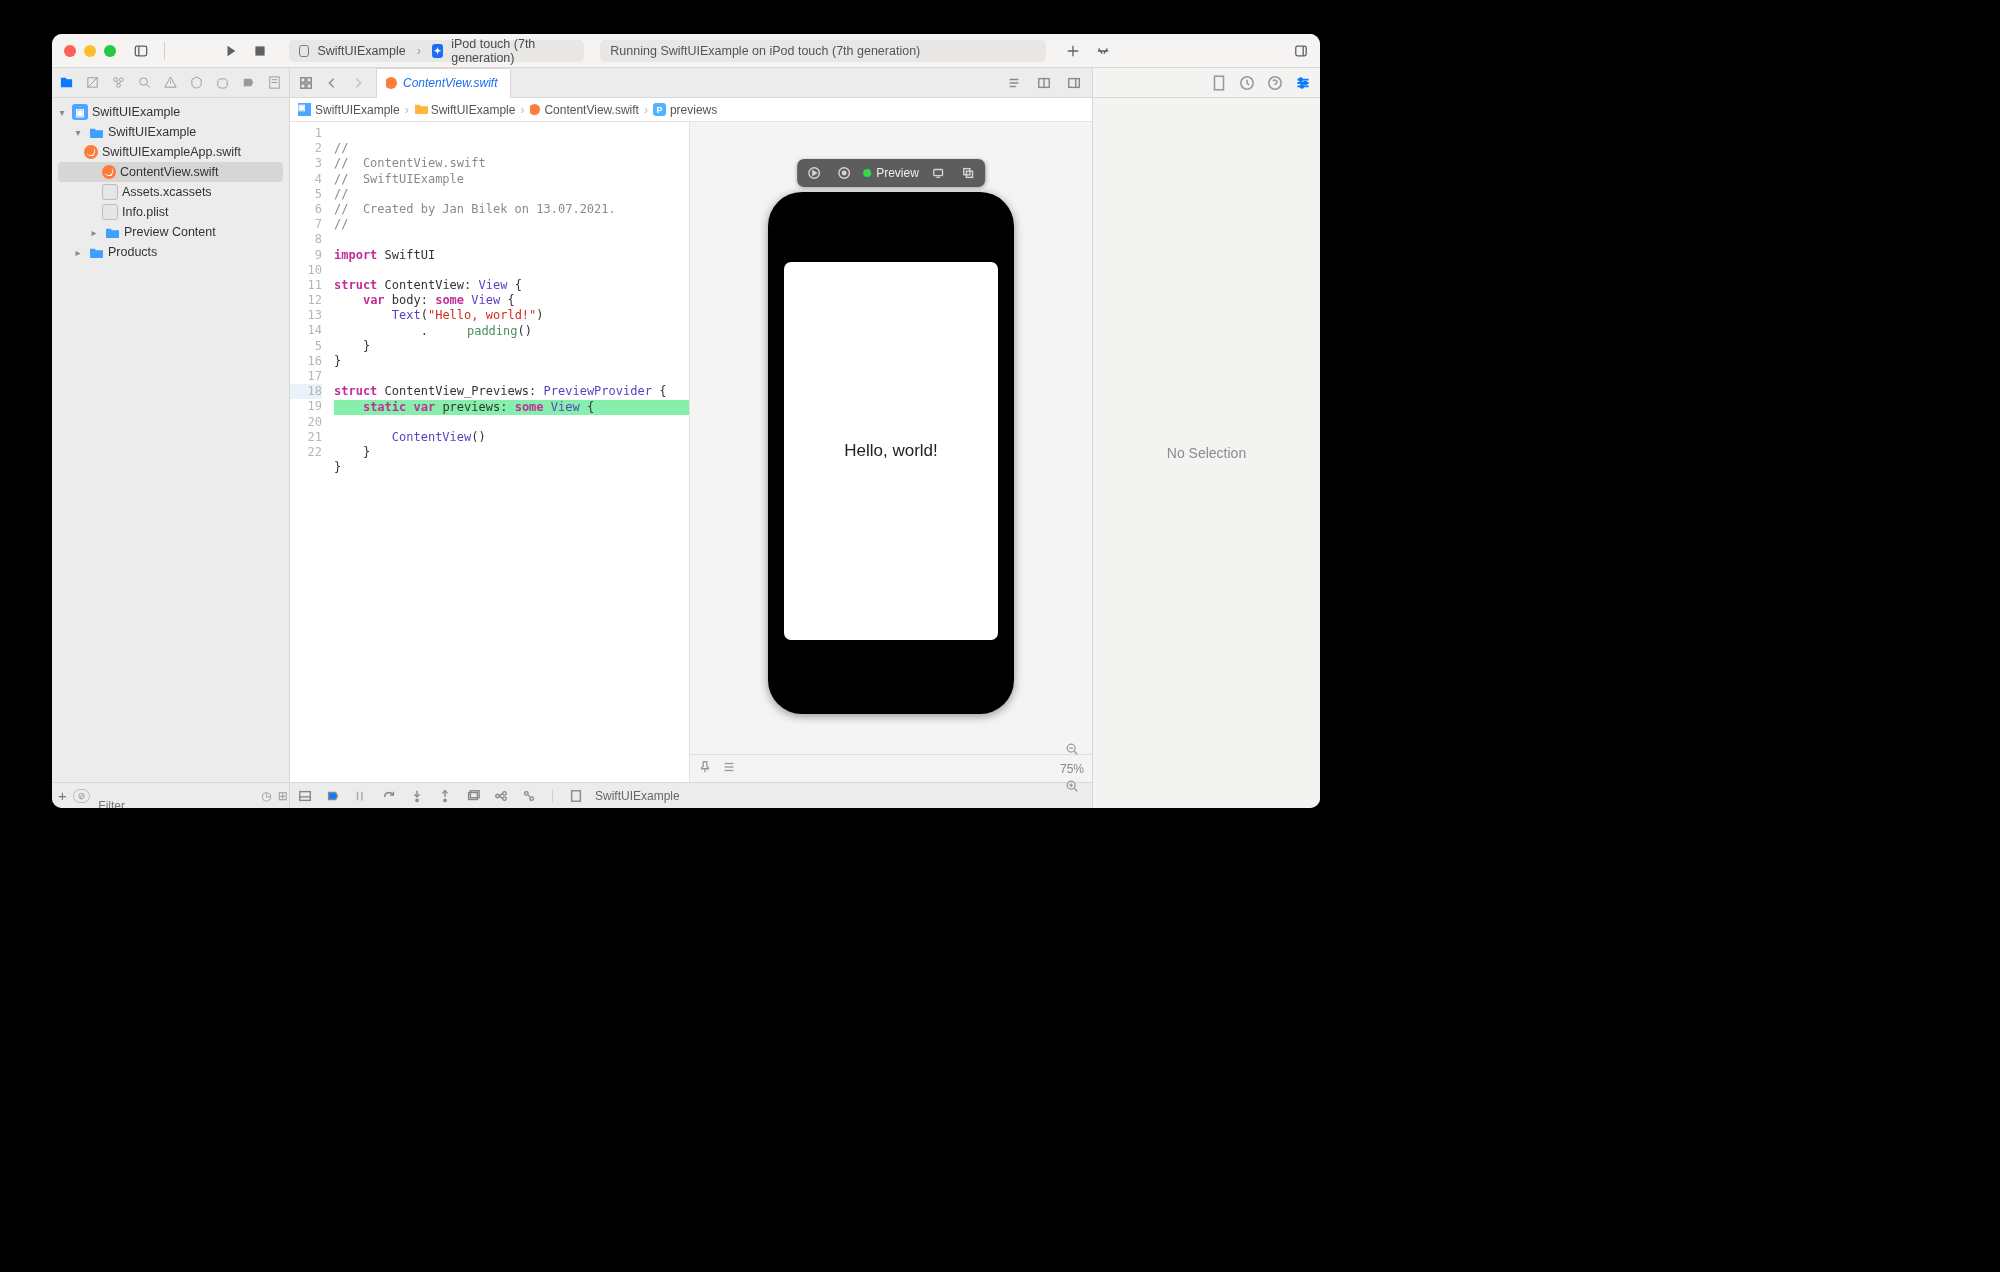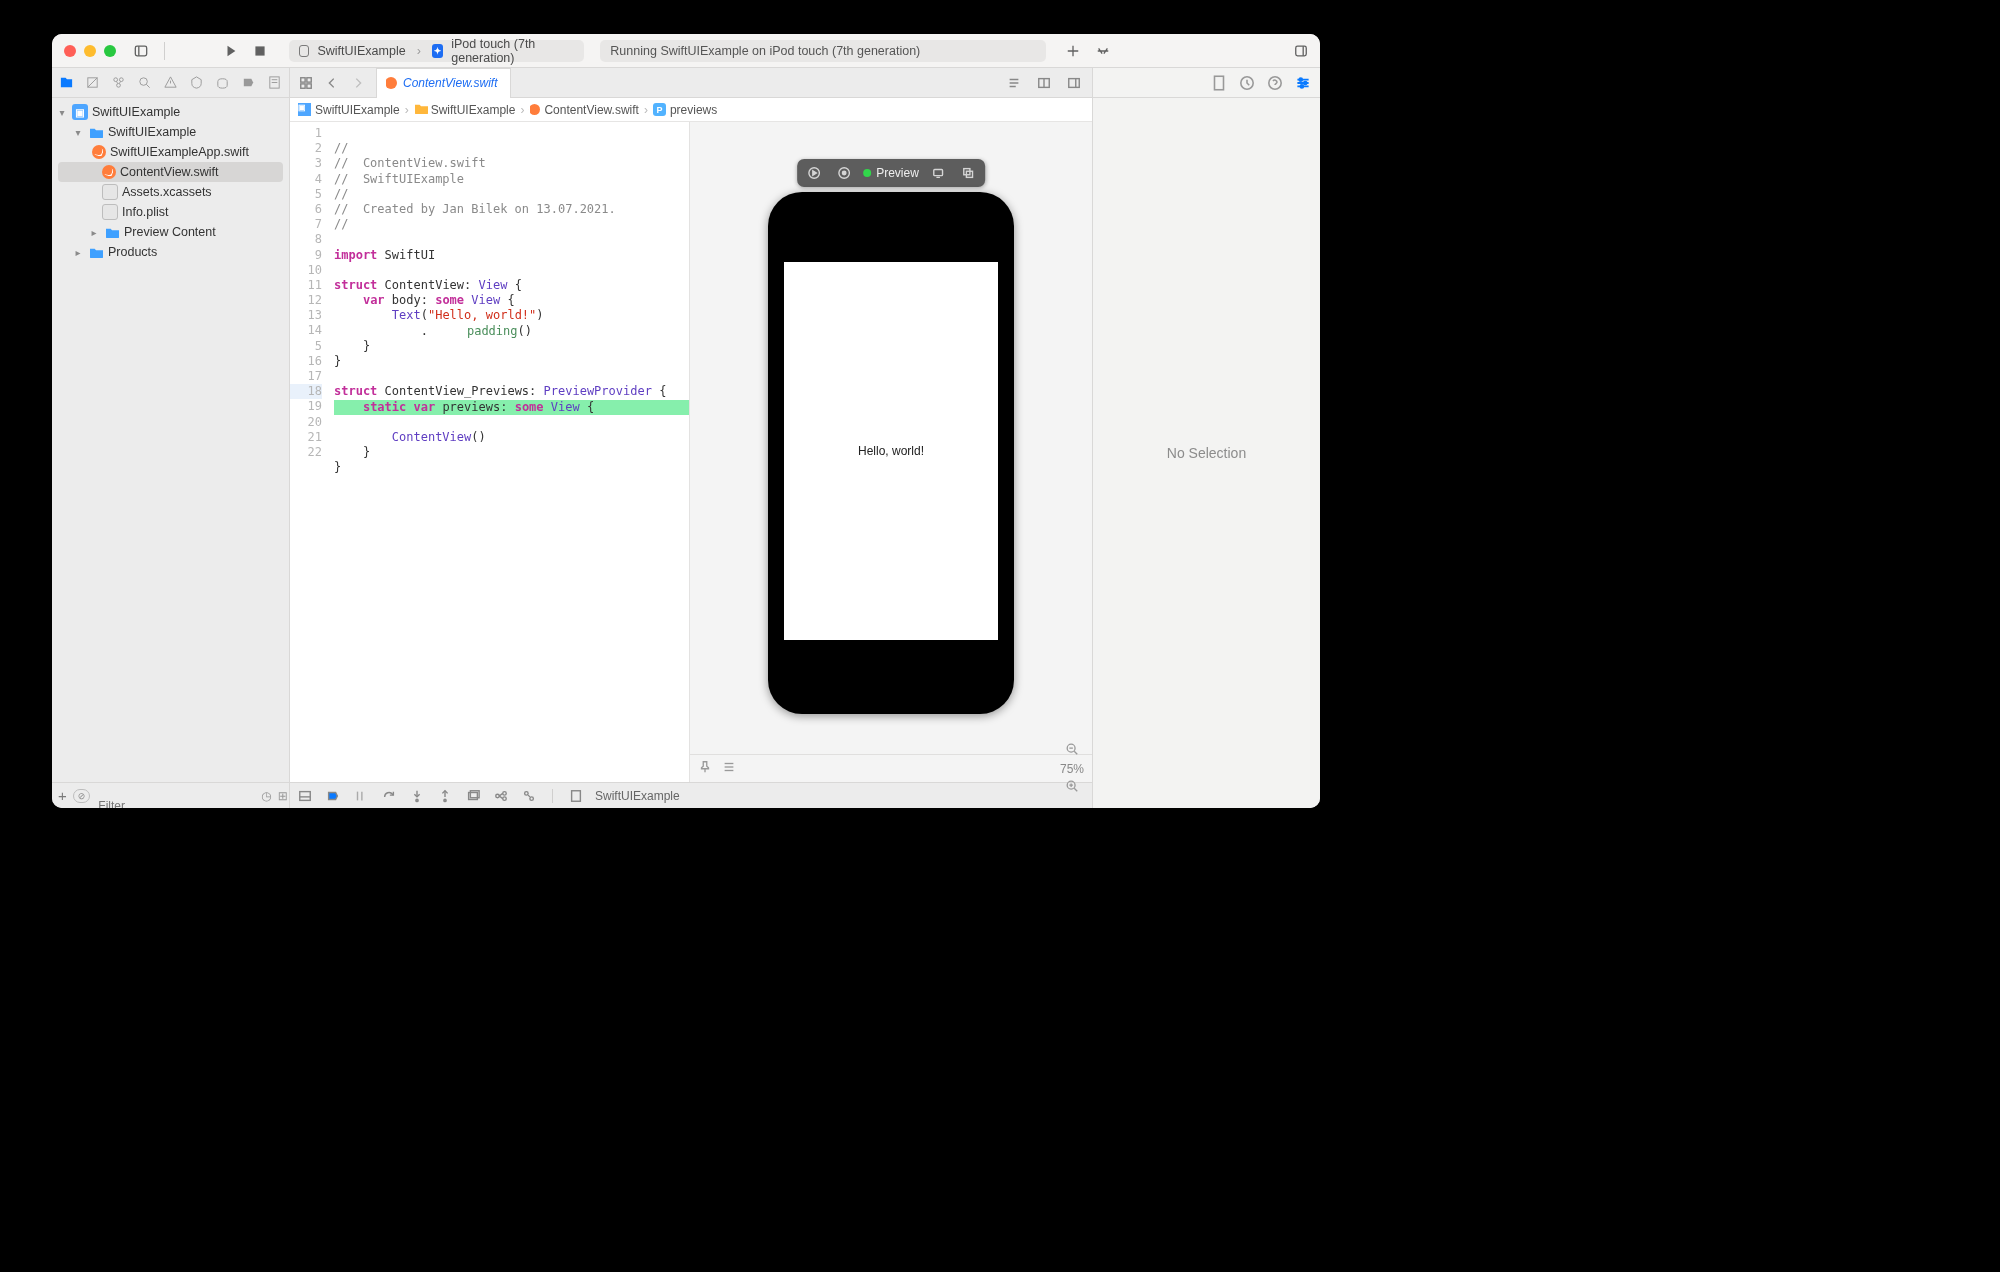--- a/index.html
+++ b/index.html
@@ -68,21 +68,21 @@
   .c-func{color:#4a8e5b;margin-left:39px;}
   
   .canvas{flex:1;background:#f4f4f4;position:relative;display:flex;flex-direction:column;}
   .canvas-main{flex:1;position:relative;overflow:hidden;}
   .preview-toolbar{position:absolute;top:37px;left:50%;transform:translateX(-50%);background:#5d5d5d;border-radius:7px;height:28px;display:flex;align-items:center;padding:0 6px;gap:8px;box-shadow:0 1px 4px rgba(0,0,0,.3);}
   .pt-btn{width:22px;height:22px;display:flex;align-items:center;justify-content:center;color:#d5d5d5;}
   .pt-btn svg{width:14px;height:14px;stroke:#d5d5d5;fill:none;stroke-width:1.6;}
   .pt-live{display:flex;align-items:center;gap:5px;color:#eee;font-size:12px;}
   .pt-dot{width:8px;height:8px;border-radius:50%;background:#32d74b;}
   .device{position:absolute;top:70px;left:50%;transform:translateX(-50%);width:246px;height:522px;background:#000;border-radius:34px;padding:70px 16px 74px 16px;box-shadow:0 2px 10px rgba(0,0,0,.4);}
-  .screen{width:100%;height:100%;background:#fff;display:flex;align-items:center;justify-content:center;font-size:12px;color:#222;}
+  .screen{width:100%;height:100%;background:#fff;display:flex;align-items:center;justify-content:center;font-size:17px;color:#222;border-radius:7px;}
   .canvas-footer{height:28px;border-top:1px solid #e0dfde;background:#f4f4f4;display:flex;align-items:center;padding:0 8px;gap:10px;color:#888;font-size:12px;}
   .canvas-footer .r{margin-left:auto;display:flex;align-items:center;gap:3px;flex-direction:column;}
   
   .inspector{width:228px;border-left:1px solid #d9d8d7;background:#f3f3f2;display:flex;flex-direction:column;}
   .insp-tabs{height:30px;border-bottom:1px solid #d9d8d7;display:flex;align-items:center;justify-content:flex-end;gap:10px;padding:0 8px;}
   .insp-tabs .iti{width:18px;height:18px;color:#888;display:flex;align-items:center;justify-content:center;}
   .insp-tabs .iti.sel{color:#0a7aff;}
   .insp-body{flex:1;display:flex;align-items:center;justify-content:center;color:#8c8c8c;font-size:14px;}
   
   .debugbar{height:26px;border-top:1px solid #d9d8d7;background:#ececec;display:flex;align-items:center;padding:0 6px;gap:10px;font-size:12px;color:#666;}
@@ -217,21 +217,21 @@
         </div>
         <div class="row" style="padding-left:20px">
           <span class="arr">▾</span>
             <span class="ic fld">
               <svg viewBox="0 0 16 14">
                 <path d="M1 3h5l1.5 1.5H15V12a1 1 0 01-1 1H2a1 1 0 01-1-1z"></path>
               </svg>
             </span>
           <span>SwiftUIExample</span>
         </div>
-        <div class="row" style="padding-left:40px">
+        <div class="row" style="padding-left:32px">
           <span class="ic swift"></span>
           <span>SwiftUIExampleApp.swift</span>
         </div>
         <div class="row sel" style="padding-left:44px">
           <span class="ic swift"></span>
           <span>ContentView.swift</span>
         </div>
         <div class="row" style="padding-left:50px">
           <span class="ic asset"></span>
           <span>Assets.xcassets</span>

